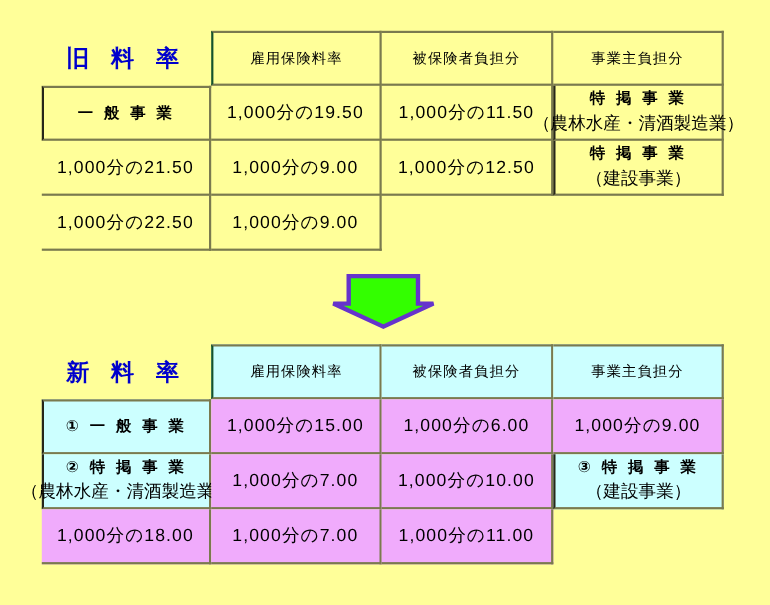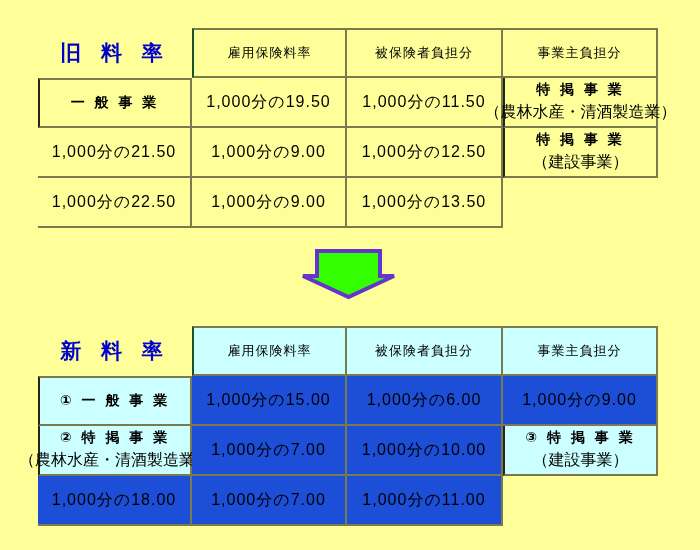--- a/index.html
+++ b/index.html
@@ -16,21 +16,21 @@
     overflow: hidden;
   }
   .rate-table {
     position: absolute;
     left: 38px;
     display: grid;
     grid-template-columns: 154px 155px 156px 155px;
     grid-auto-rows: 50px;
   }
   #old-table { top: 28px; }
-  #new-table { top: 326px; border-radius: 30px; }
+  #new-table { top: 313px; border-radius: 30px; }
   .cell {
     box-sizing: border-box;
     border-right: 2px solid #7a7a4f;
     border-bottom: 2px solid #7a7a4f;
     display: flex;
     flex-direction: column;
     align-items: center;
     justify-content: center;
     text-align: center;
   }
@@ -65,21 +65,21 @@
     margin-top: 3px;
     white-space: nowrap;
   }
   .value-text {
     font-size: 16px;
     letter-spacing: 1px;
     white-space: nowrap;
   }
   
   .fill-cyan  { background: #ccffff; }
-  .fill-green { background: #1d4ed8; }
+  .fill-green { background: #f0abfc; }
   
   #down-arrow {
     position: absolute;
     left: 301px;
     top: 249px;
     width: 96px;
     height: 51px;
   }
 </style>
 </head>
@@ -126,23 +126,20 @@
 
   <div class="cell bleft-dark">
     <span class="row-label">特 掲 事 業</span>
     <span class="row-sublabel">（建設事業）</span>
   </div>
   <div class="cell">
     <span class="value-text">1,000分の22.50</span>
   </div>
   <div class="cell">
     <span class="value-text">1,000分の9.00</span>
-  </div>
-  <div class="cell">
-    <span class="value-text">1,000分の13.50</span>
   </div>
 </div>
 
 <svg id="down-arrow" viewBox="0 0 96 51" xmlns="http://www.w3.org/2000/svg">
   <polygon points="16,2 79,2 79,27 93,27 47.5,48 2,27 16,27" fill="#33ff00" stroke="#6633cc" stroke-width="4" stroke-linejoin="miter"></polygon>
 </svg>
 
 <div id="new-table" class="rate-table">
 
   <div class="cell title-cell">

